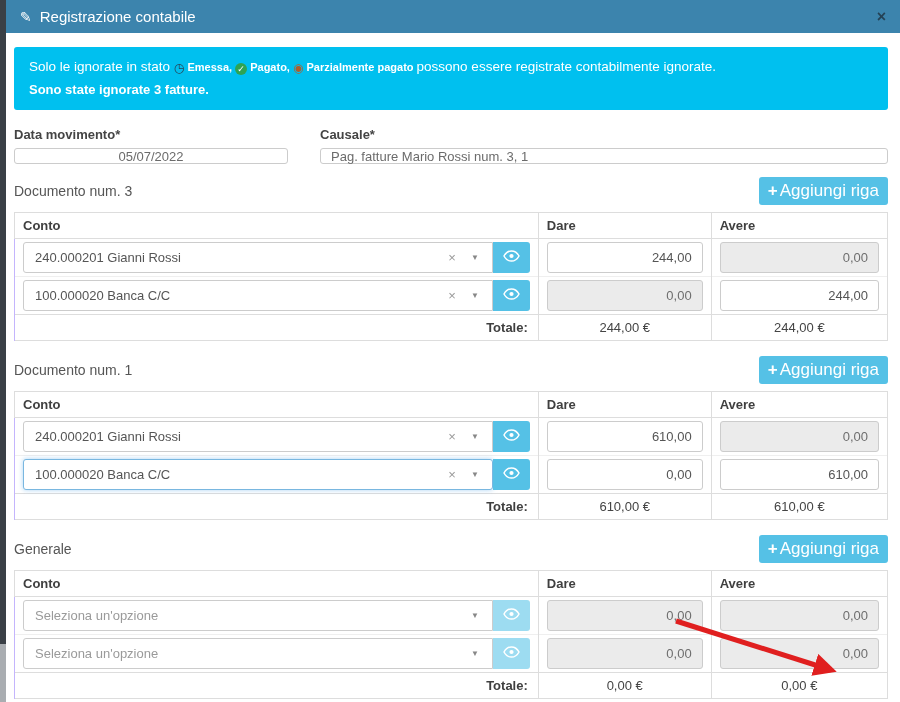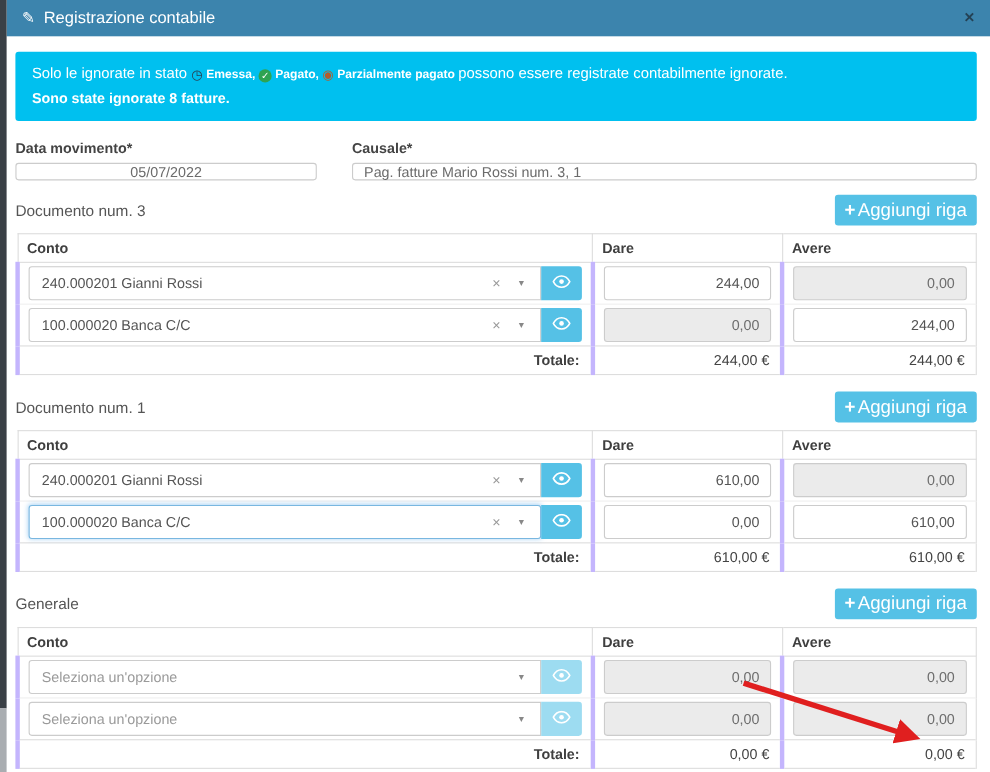--- a/index.html
+++ b/index.html
@@ -66,21 +66,21 @@
 
   table.acc-table {
     width:100%; border-collapse:collapse; table-layout:fixed;
     border:1px solid #ddd; margin-bottom:15px;
   }
   .col-conto { width:60%; } .col-dare { width:19.8%; } .col-avere { width:20.2%; }
   .acc-table th {
     text-align:left; font-weight:bold; color:#3f3f3f; font-size:13px;
     padding:5px 8px; border:1px solid #ddd;
   }
-  .acc-table td { border-left:4px solid #c4b5fd; border-right:1px solid #ddd;margin-top:16px; }
+  .acc-table td { border-left:1px solid #c4b5fd; border-right:1px solid #ddd;margin-top:16px; }
   .acc-table tbody tr.data-row td { border-top:1px solid #efefef; }
 
   .conto-cell { padding:3px 8px; }
   .select-wrap { display:flex; align-items:stretch; height:31px; }
   .select-box {
     flex:1; border:1px solid #ccc; border-radius:3px 0 0 3px; background:#fff;
     display:flex; align-items:center; padding:0 11px; cursor:pointer; min-width:0;
   }
   .select-box.focused { border-color:#79b7e0; box-shadow:0 0 5px rgba(102,175,233,.55); border-radius:3px; }
   .select-text { flex:1; color:#555; font-size:13px; white-space:nowrap; overflow:hidden; }
@@ -96,21 +96,21 @@
   .num-cell { padding:3px 8px; }
   .num-input {
     height:31px; border:1px solid #ccc; border-radius:3px; background:#fff;
     display:flex; align-items:center; justify-content:flex-end;
     padding:0 10px; color:#555; font-size:13px;
   }
   .num-input.disabled { background:#ebebeb; color:#6e6e6e; }
 
   .totale-row td { border-top:1px solid #ddd; padding:5px 10px; background:#fff; }
   .totale-label { text-align:right; font-weight:bold; color:#3f3f3f; }
-  .totale-val { text-align:right; color:#444; }
+  .totale-val { text-align:center; color:#444; }
 
   .arrow-overlay { position:absolute; left:648px; top:608px; width:215px; height:80px; z-index:10; pointer-events:none; }
 </style>
 </head>
 <body>
 
 <div class="edge-dark"></div>
 <div class="edge-light"></div>
 
 <div class="modal-header">
@@ -131,21 +131,21 @@
       <span class="status-badge">
         <span class="st-icon check-circle">✓</span>
         <span>Pagato,</span>
       </span>
       <span class="status-badge">
         <span class="st-icon partial-glyph">◉</span>
         <span>Parzialmente pagato</span>
       </span>
       <span>possono essere registrate contabilmente ignorate.</span>
     </div>
-    <div class="alert-line2">Sono state ignorate 8 fatture.</div>
+    <div class="alert-line2">Sono state ignorate 3 fatture.</div>
   </div>
 
   <div class="form-row">
     <div class="field-date">
       <label class="field-label">Data movimento*</label>
       <div class="text-input centered">05/07/2022</div>
     </div>
     <div class="field-causale">
       <label class="field-label">Causale*</label>
       <div class="text-input">Pag. fatture Mario Rossi num. 3, 1</div>

